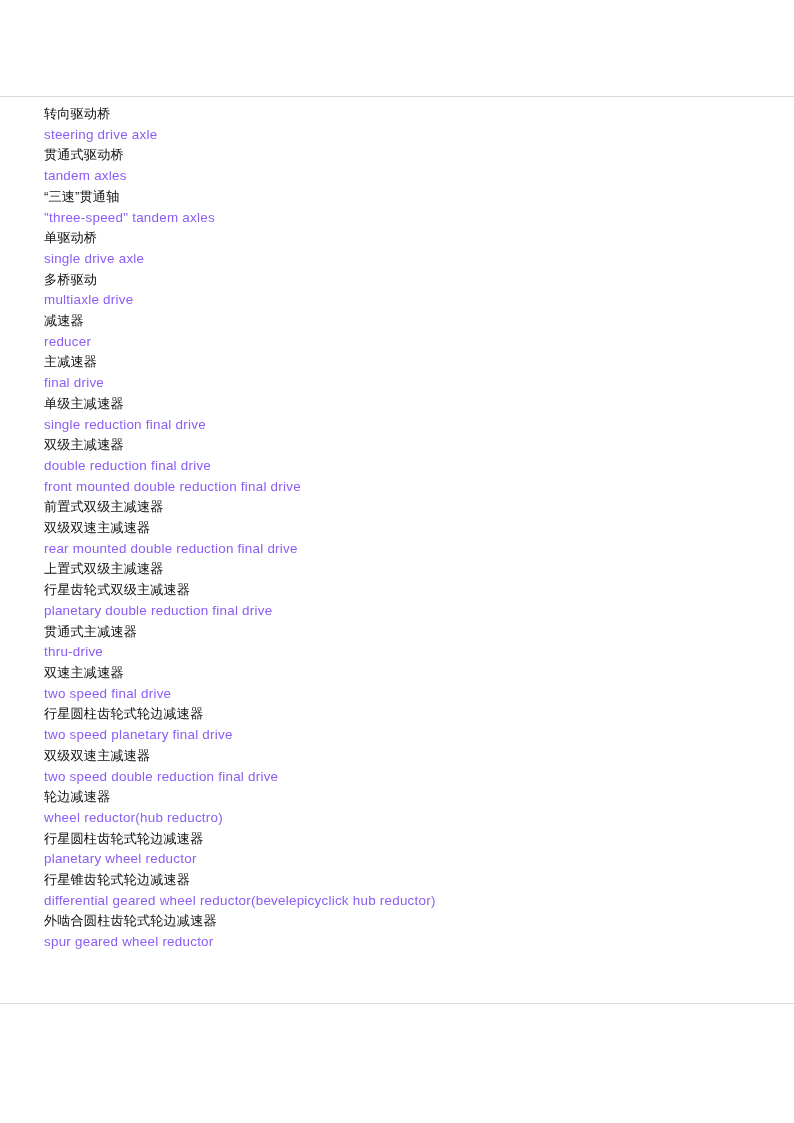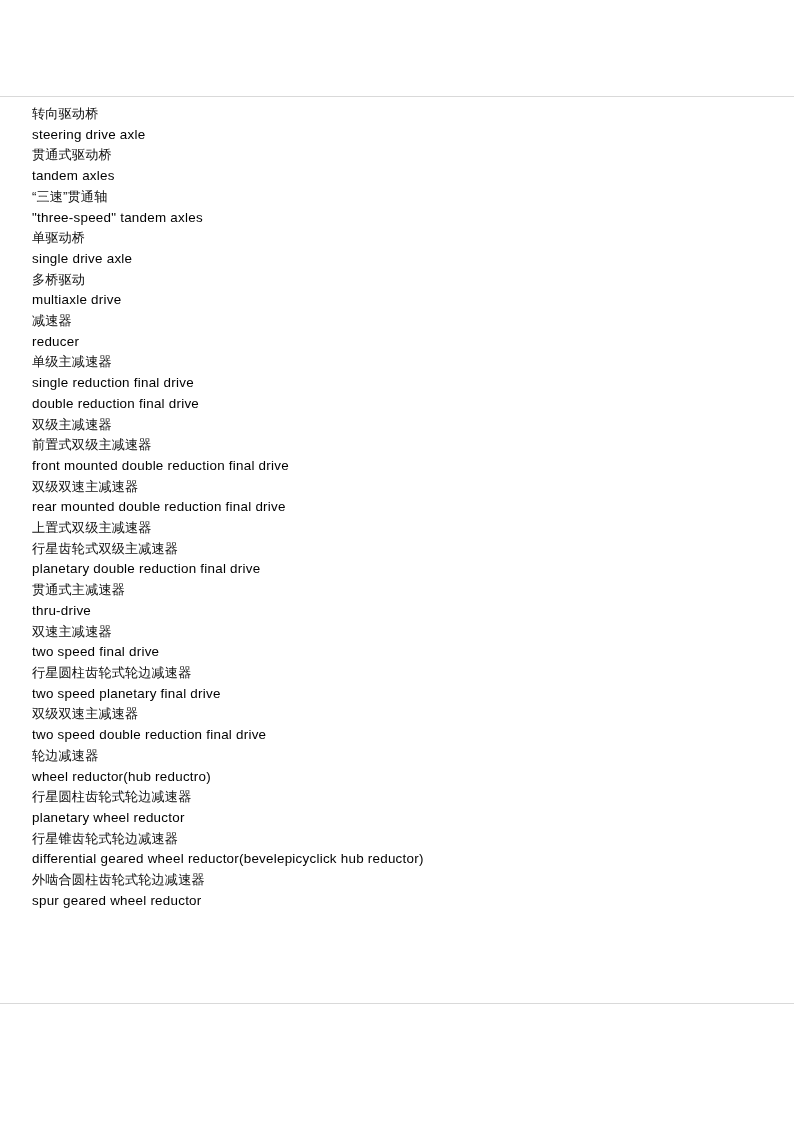--- a/index.html
+++ b/index.html
@@ -33,21 +33,21 @@
     height: 1px;
     background: #d9d9d9;
     line-height: 0;
     font-size: 0;
   }
   .rule-top { top: 96px; }
   .rule-bottom { top: 1003px; }
 
   .glossary {
     position: absolute;
-    left: 32px;
+    left: 44px;
     top: 104px;
     width: 700px;
   }
 
   .entry {
     display: block;
     white-space: pre;
   }
 
   .line {
@@ -61,41 +61,42 @@
     font-size: 13.2px;
     line-height: 20.7px;
     letter-spacing: 0.1px;
     color: #111111;
   }
 
   .line-en {
     font-size: 13.4px;
     line-height: 20.7px;
     letter-spacing: 0.25px;
-    color: #000000;
+    color: #8b5cf6;
   }
 </style>
 </head>
 <body>
 
 <div class="page">
 
   <div class="rule rule-top"></div>
 
   <div class="glossary">
 
   <div class="entry"><span class="line line-zh">转向驱动桥</span><span class="line line-en">steering drive axle</span></div>
       <div class="entry"><span class="line line-zh">贯通式驱动桥</span><span class="line line-en">tandem axles</span></div>
       <div class="entry"><span class="line line-zh">“三速”贯通轴</span><span class="line line-en">"three-speed" tandem axles</span></div>
       <div class="entry"><span class="line line-zh">单驱动桥</span><span class="line line-en">single drive axle</span></div>
       <div class="entry"><span class="line line-zh">多桥驱动</span><span class="line line-en">multiaxle drive</span></div>
       <div class="entry"><span class="line line-zh">减速器</span><span class="line line-en">reducer</span></div>
+      <div class="entry"><span class="line line-zh">主减速器</span><span class="line line-en">final drive</span></div>
       <div class="entry"><span class="line line-zh">单级主减速器</span><span class="line line-en">single reduction final drive</span></div>
-      <div class="entry"><span class="line line-en">double reduction final drive</span><span class="line line-zh">双级主减速器</span></div>
-      <div class="entry"><span class="line line-zh">前置式双级主减速器</span><span class="line line-en">front mounted double reduction final drive</span></div>
+      <div class="entry"><span class="line line-zh">双级主减速器</span><span class="line line-en">double reduction final drive</span></div>
+      <div class="entry"><span class="line line-en">front mounted double reduction final drive</span><span class="line line-zh">前置式双级主减速器</span></div>
       <div class="entry"><span class="line line-zh">双级双速主减速器</span><span class="line line-en">rear mounted double reduction final drive</span></div>
       <div class="entry"><span class="line line-zh">上置式双级主减速器</span></div>
       <div class="entry"><span class="line line-zh">行星齿轮式双级主减速器</span><span class="line line-en">planetary double reduction final drive</span></div>
       <div class="entry"><span class="line line-zh">贯通式主减速器</span><span class="line line-en">thru-drive</span></div>
       <div class="entry"><span class="line line-zh">双速主减速器</span><span class="line line-en">two speed final drive</span></div>
       <div class="entry"><span class="line line-zh">行星圆柱齿轮式轮边减速器</span><span class="line line-en">two speed planetary final drive</span></div>
       <div class="entry"><span class="line line-zh">双级双速主减速器</span><span class="line line-en">two speed double reduction final drive</span></div>
       <div class="entry"><span class="line line-zh">轮边减速器</span><span class="line line-en">wheel reductor(hub reductro)</span></div>
       <div class="entry"><span class="line line-zh">行星圆柱齿轮式轮边减速器</span><span class="line line-en">planetary wheel reductor</span></div>
       <div class="entry"><span class="line line-zh">行星锥齿轮式轮边减速器</span><span class="line line-en">differential geared wheel reductor(bevelepicyclick hub reductor)</span></div>

